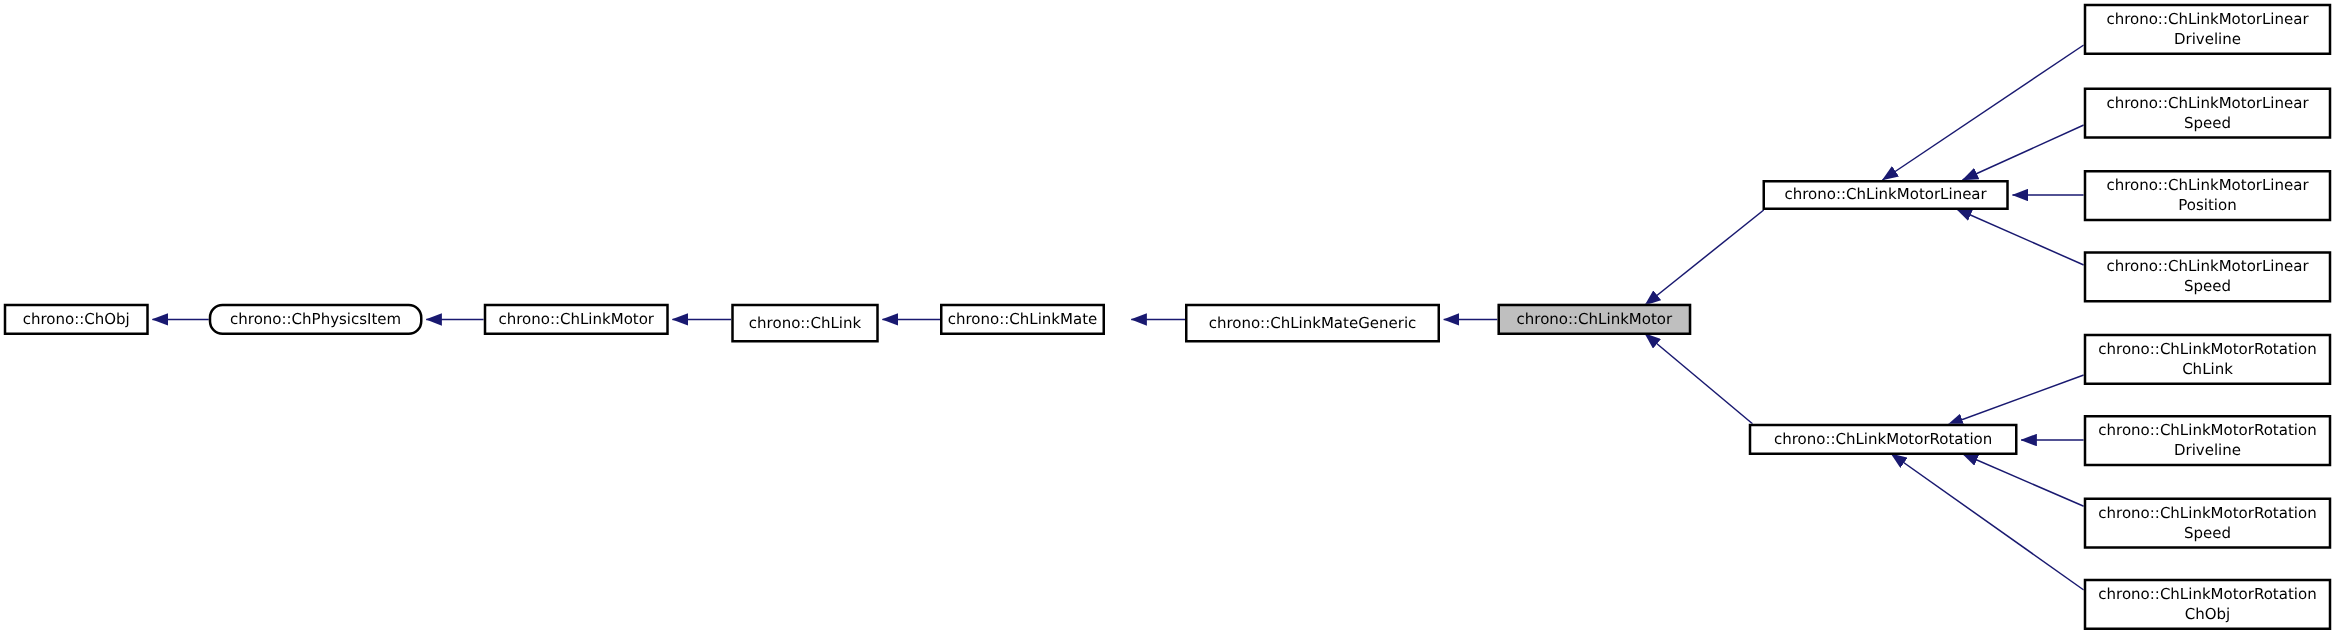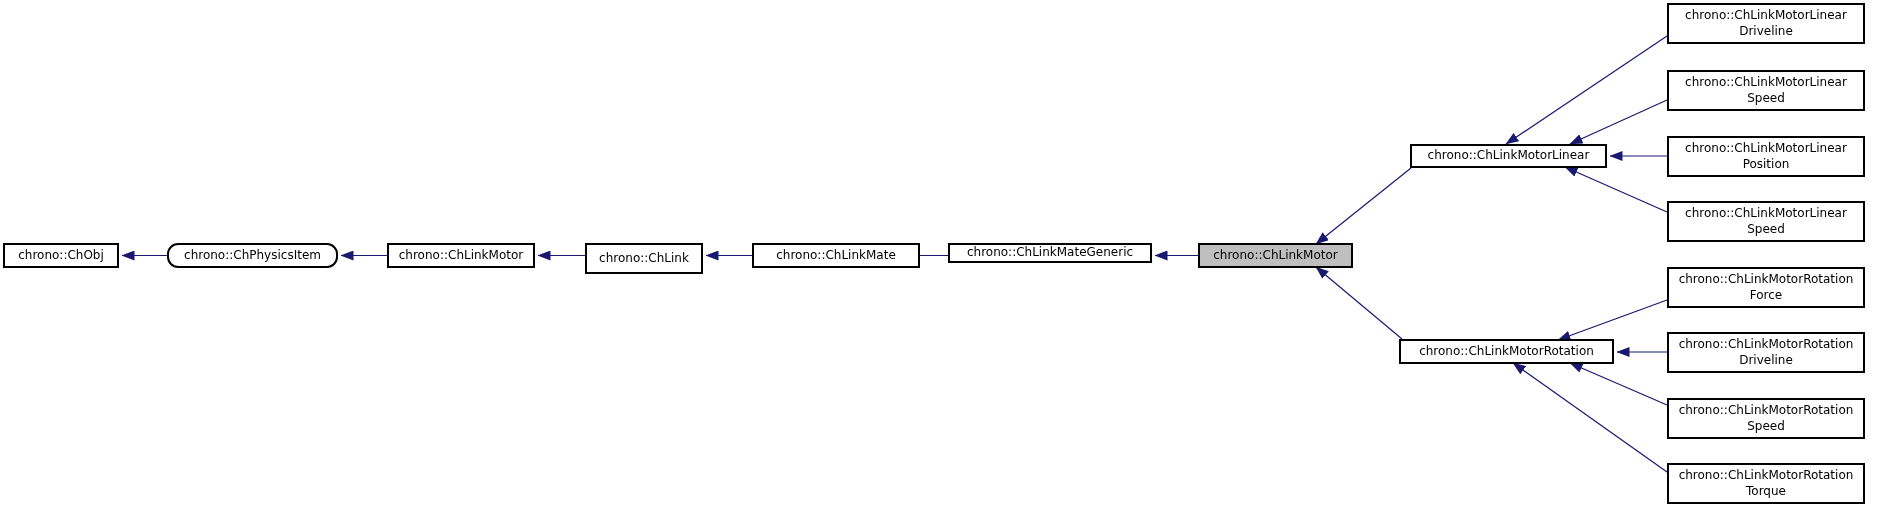--- a/index.html
+++ b/index.html
@@ -79,24 +79,24 @@
       </div>
       <div class="node" style="left: 167px; top: 243px; width: 171px; height: 25px; border-color: rgb(0, 0, 0); background: rgb(255, 255, 255); color: rgb(0, 0, 0); border-radius: 11px;">
         <div class="node-line">chrono::ChPhysicsItem</div>
       </div>
       <div class="node" style="left: 387px; top: 243px; width: 148px; height: 25px; border-color: rgb(0, 0, 0); background: rgb(255, 255, 255); color: rgb(0, 0, 0);">
         <div class="node-line">chrono::ChLinkMotor</div>
       </div>
       <div class="node" style="left: 585px; top: 243px; width: 118px; height: 31px; border-color: rgb(0, 0, 0); background: rgb(255, 255, 255); color: rgb(0, 0, 0);">
         <div class="node-line">chrono::ChLink</div>
       </div>
-      <div class="node" style="left: 752px; top: 243px; width: 168px; height: 25px; border-color: rgb(0, 0, 0); background: rgb(255, 255, 255); color: rgb(0, 0, 0);">
+      <div class="node" style="left: 752px; top: 243px; width: 132px; height: 25px; border-color: rgb(0, 0, 0); background: rgb(255, 255, 255); color: rgb(0, 0, 0);">
         <div class="node-line">chrono::ChLinkMate</div>
       </div>
-      <div class="node" style="left: 948px; top: 243px; width: 204px; height: 20px; border-color: rgb(0, 0, 0); background: rgb(255, 255, 255); color: rgb(0, 0, 0);">
+      <div class="node" style="left: 948px; top: 243px; width: 204px; height: 31px; border-color: rgb(0, 0, 0); background: rgb(255, 255, 255); color: rgb(0, 0, 0);">
         <div class="node-line">chrono::ChLinkMateGeneric</div>
       </div>
       <div class="node highlight" style="left: 1198px; top: 243px; width: 155px; height: 25px; border-color: rgb(0, 0, 0); background: rgb(191, 191, 191); color: rgb(0, 0, 0);">
         <div class="node-line">chrono::ChLinkMotor</div>
       </div>
       <div class="node" style="left: 1410px; top: 144px; width: 197px; height: 24px; border-color: rgb(0, 0, 0); background: rgb(255, 255, 255); color: rgb(0, 0, 0);">
         <div class="node-line">chrono::ChLinkMotorLinear</div>
       </div>
       <div class="node" style="left: 1399px; top: 339px; width: 215px; height: 25px; border-color: rgb(0, 0, 0); background: rgb(255, 255, 255); color: rgb(0, 0, 0);">
         <div class="node-line">chrono::ChLinkMotorRotation</div>
@@ -112,28 +112,28 @@
       <div class="node" style="left: 1667px; top: 136px; width: 198px; height: 41px; border-color: rgb(0, 0, 0); background: rgb(255, 255, 255); color: rgb(0, 0, 0);">
         <div class="node-line">chrono::ChLinkMotorLinear</div>
         <div class="node-line">Position</div>
       </div>
       <div class="node" style="left: 1667px; top: 201px; width: 198px; height: 41px; border-color: rgb(0, 0, 0); background: rgb(255, 255, 255); color: rgb(0, 0, 0);">
         <div class="node-line">chrono::ChLinkMotorLinear</div>
         <div class="node-line">Speed</div>
       </div>
       <div class="node" style="left: 1667px; top: 267px; width: 198px; height: 41px; border-color: rgb(0, 0, 0); background: rgb(255, 255, 255); color: rgb(0, 0, 0);">
         <div class="node-line">chrono::ChLinkMotorRotation</div>
-        <div class="node-line">Force</div>
+        <div class="node-line">ChLink</div>
       </div>
       <div class="node" style="left: 1667px; top: 332px; width: 198px; height: 41px; border-color: rgb(0, 0, 0); background: rgb(255, 255, 255); color: rgb(0, 0, 0);">
         <div class="node-line">chrono::ChLinkMotorRotation</div>
         <div class="node-line">Driveline</div>
       </div>
       <div class="node" style="left: 1667px; top: 398px; width: 198px; height: 41px; border-color: rgb(0, 0, 0); background: rgb(255, 255, 255); color: rgb(0, 0, 0);">
         <div class="node-line">chrono::ChLinkMotorRotation</div>
         <div class="node-line">Speed</div>
       </div>
       <div class="node" style="left: 1667px; top: 463px; width: 198px; height: 41px; border-color: rgb(0, 0, 0); background: rgb(255, 255, 255); color: rgb(0, 0, 0);">
         <div class="node-line">chrono::ChLinkMotorRotation</div>
-        <div class="node-line">Torque</div>
+        <div class="node-line">ChObj</div>
       </div>
     </div>
 </div>
 
 </body></html>

